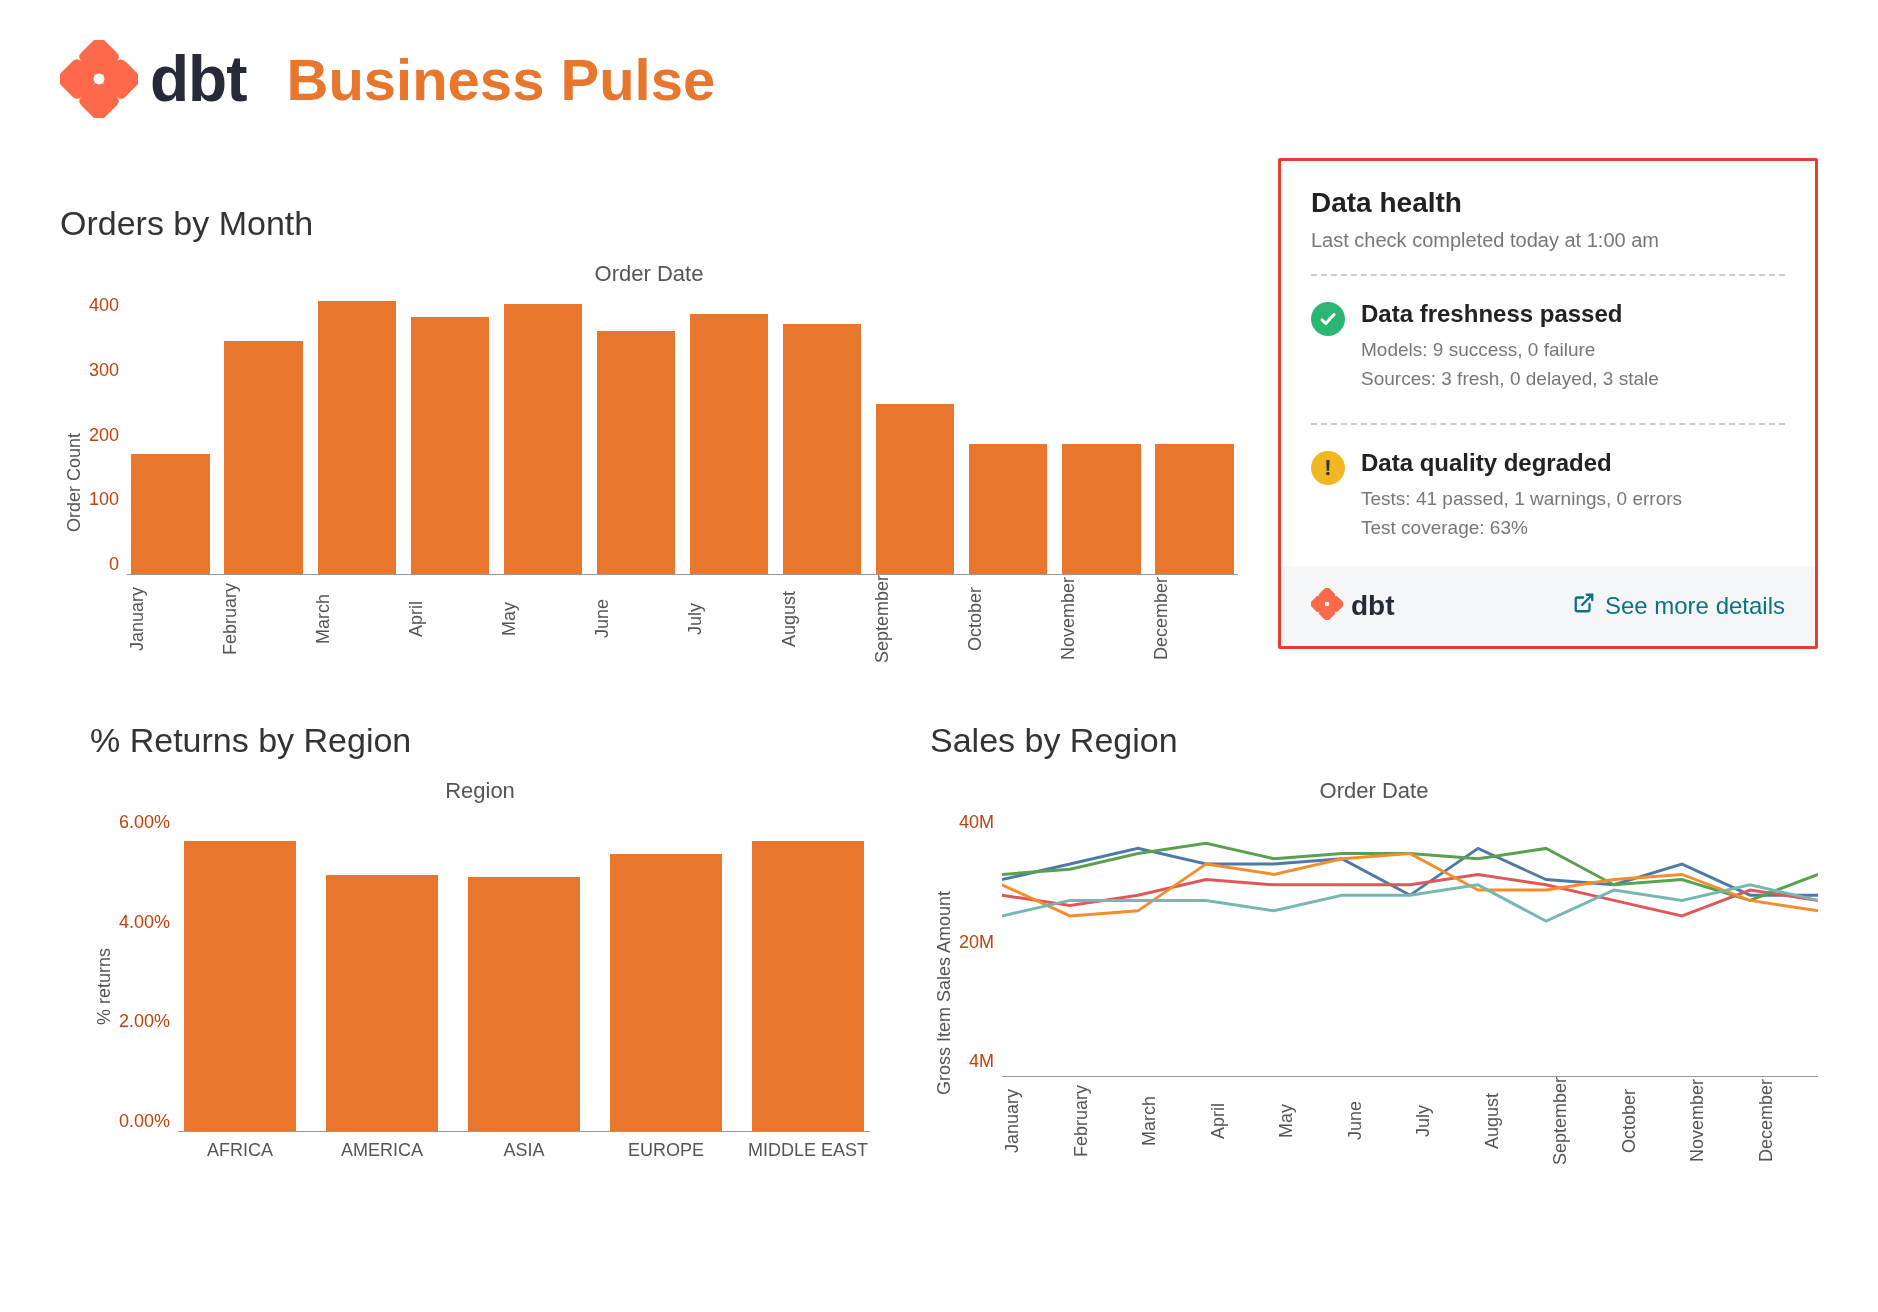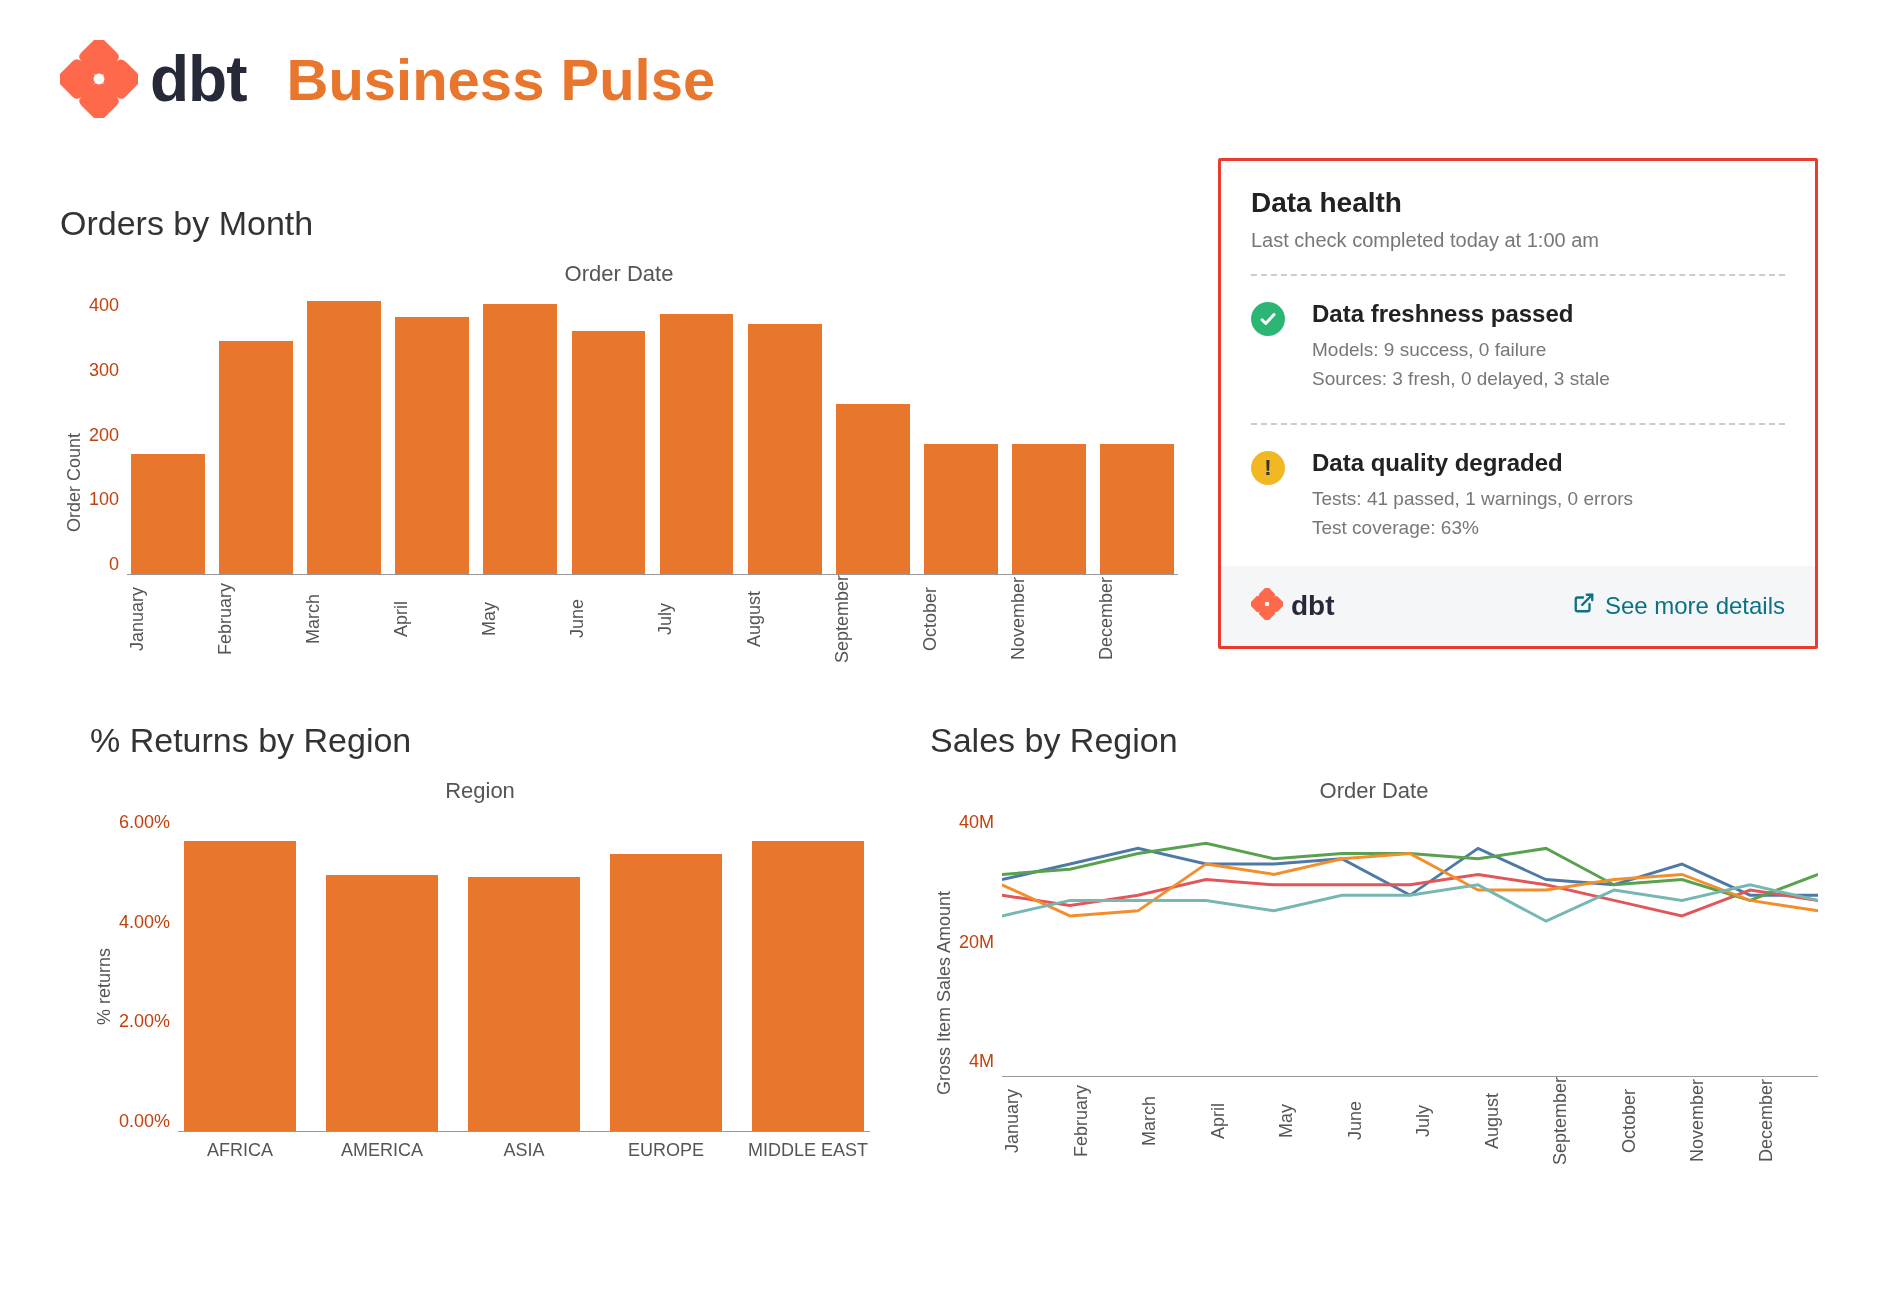--- a/index.html
+++ b/index.html
@@ -42,36 +42,36 @@
     margin-bottom: 18px;
   }
   .chart-subtitle {
     text-align: center;
     font-size: 22px;
     color: #555;
     margin-bottom: 8px;
   }
   .orders-card { flex: 1; margin-top: 46px; }
   .health-card {
-    width: 600px;
+    width: 540px;
     border: 3px solid #E83C2E;
     border-radius: 2px;
     background: #fff;
     display: flex;
     flex-direction: column;
   }
   .health-body { padding: 26px 30px 10px 30px; }
   .health-title { font-size: 28px; font-weight: 700; color: #222; margin-bottom: 10px; }
   .health-sub { font-size: 20px; color: #777; margin-bottom: 22px; }
   .dash-sep {
     border: none;
     border-top: 2px dashed #ccc;
     margin: 16px 0;
   }
-  .health-item { display: flex; gap: 27px; padding: 8px 0 14px 0; }
+  .health-item { display: flex; gap: 16px; padding: 8px 0 14px 0; }
   .status-icon { width: 34px; height: 34px; border-radius: 50%; flex: 0 0 34px; display:flex; align-items:center; justify-content:center; margin-top:2px;}
   .status-pass { background: #2BB673; color:#fff; }
   .status-warn { background: #F2B824; color:#333; }
   .health-item-title { font-size: 24px; font-weight: 700; color: #222; margin-bottom: 8px; }
   .health-item-line { font-size: 19px; color: #777; line-height: 1.5; }
   .health-footer {
     background: #F5F6F7;
     padding: 22px 30px;
     display: flex;
     align-items: center;

